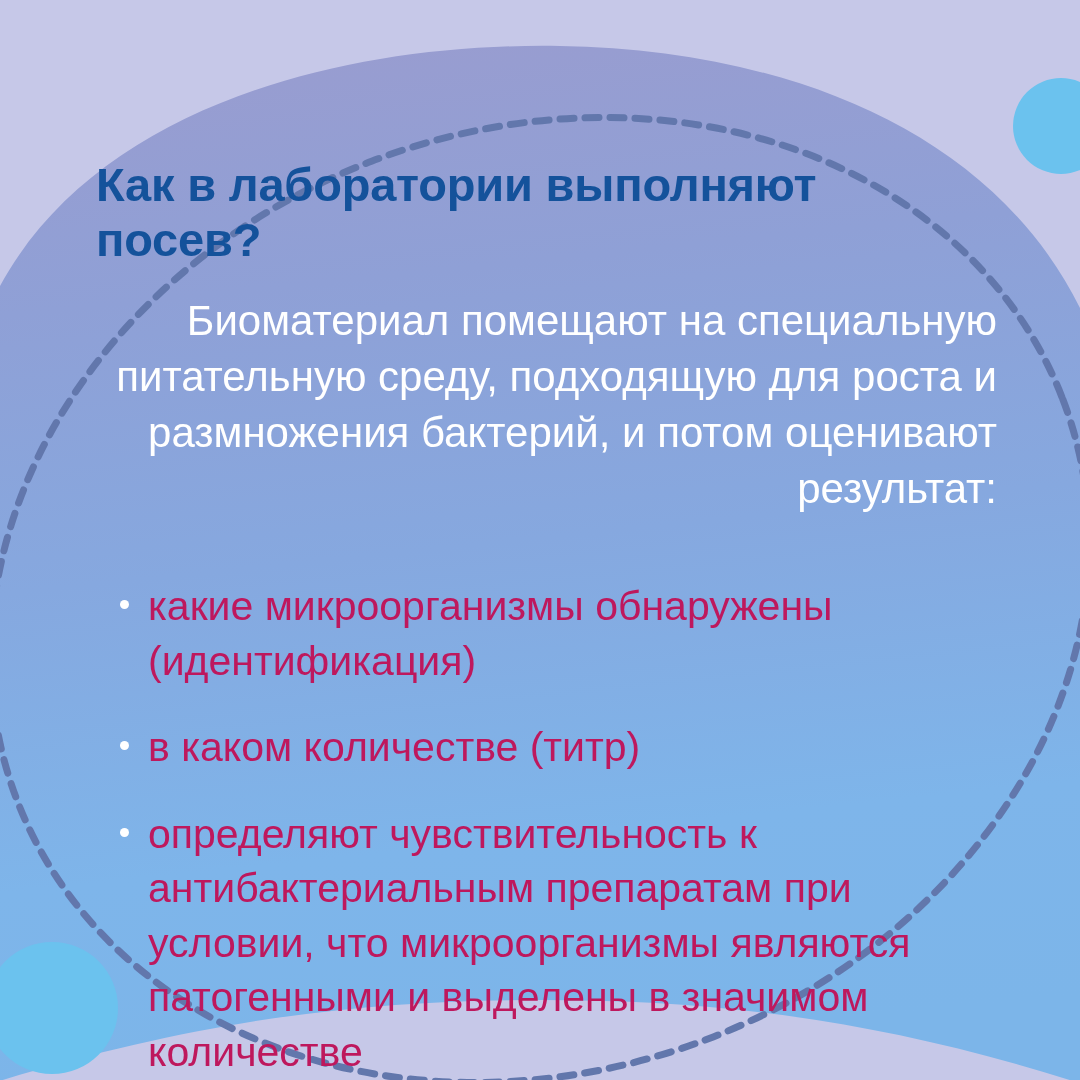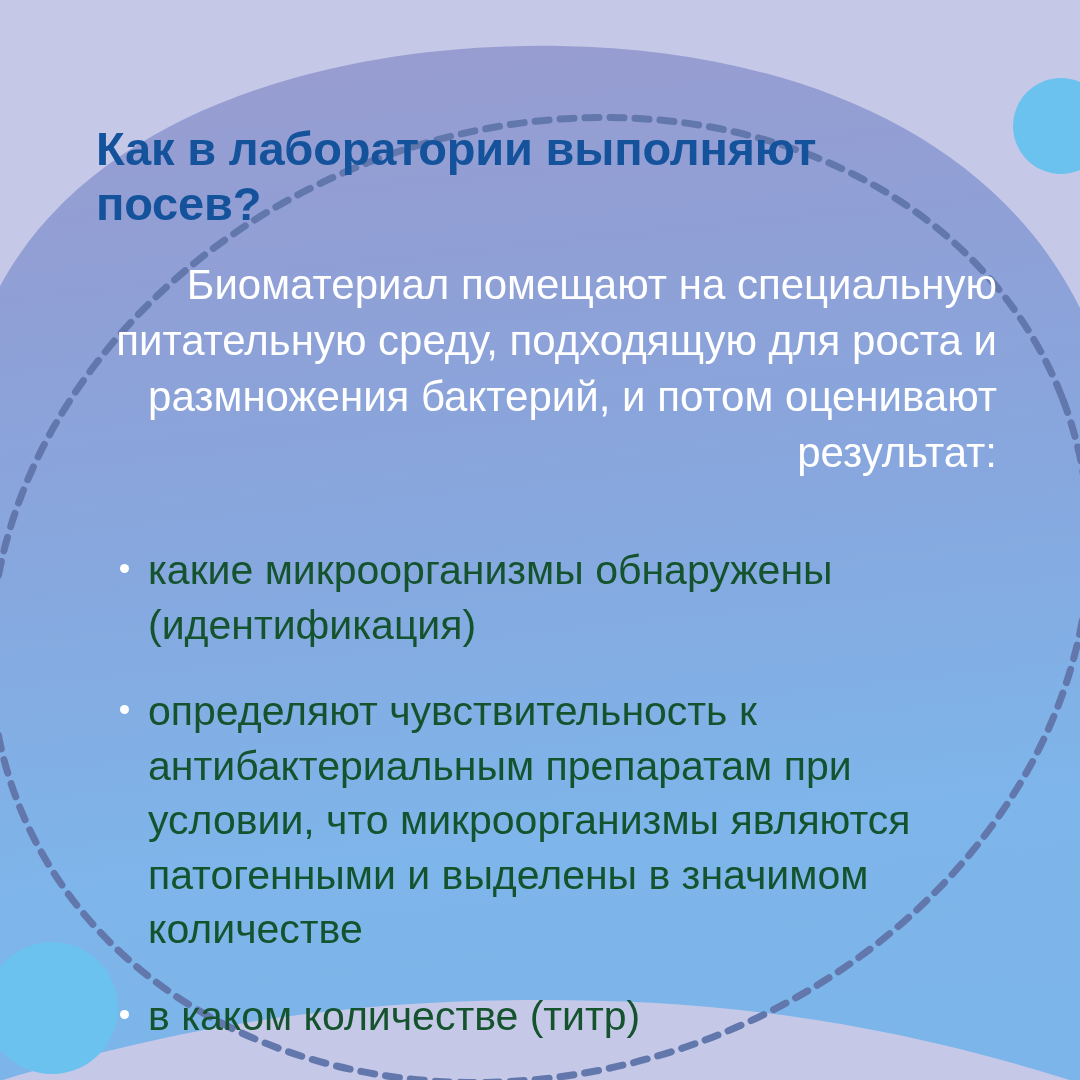--- a/index.html
+++ b/index.html
@@ -25,20 +25,21 @@
     height: 1080px;
     z-index: 0;
     pointer-events: none;
   }
 
   
   #content {
     position: absolute;
     inset: 0;
     z-index: 2;
+    margin-top: 36px;
   }
 
   .heading {
     position: absolute;
     left: 96px;
     top: 122px;
     width: 860px;
     margin: 0;
     font-size: 47px;
     line-height: 1.16;
@@ -71,21 +72,21 @@
     padding: 0;
     list-style: none;
   }
   .bullet-item {
     position: relative;
     padding-left: 30px;
     margin-bottom: 32px;
     font-size: 41px;
     line-height: 1.33;
     font-weight: 400;
-    color: #14532d;
+    color: #be185d;
   }
   .bullet-item:last-child { margin-bottom: 0; }
   .bullet-dot {
     position: absolute;
     left: 2px;
     top: 0.52em;
     width: 9px;
     height: 9px;
     border-radius: 50%;
     background: #ffffff;
@@ -138,22 +139,22 @@
 
     <p class="intro">Биоматериал помещают на специальную питательную среду, подходящую для роста и размножения бактерий, и потом оценивают результат:</p>
 
     <ul class="bullet-list">
       <li class="bullet-item">
         <span class="bullet-dot"></span>
         <span class="bullet-text">какие микроорганизмы обнаружены (идентификация)</span>
       </li>
       <li class="bullet-item">
         <span class="bullet-dot"></span>
-        <span class="bullet-text">определяют чувствительность к антибактериальным препаратам при условии, что микроорганизмы являются патогенными и выделены в значимом количестве</span>
+        <span class="bullet-text">в каком количестве (титр)</span>
       </li>
       <li class="bullet-item">
         <span class="bullet-dot"></span>
-        <span class="bullet-text">в каком количестве (титр)</span>
+        <span class="bullet-text">определяют чувствительность к антибактериальным препаратам при условии, что микроорганизмы являются патогенными и выделены в значимом количестве</span>
       </li>
     </ul>
 
   </div>
 </div>
 
 </body></html>

